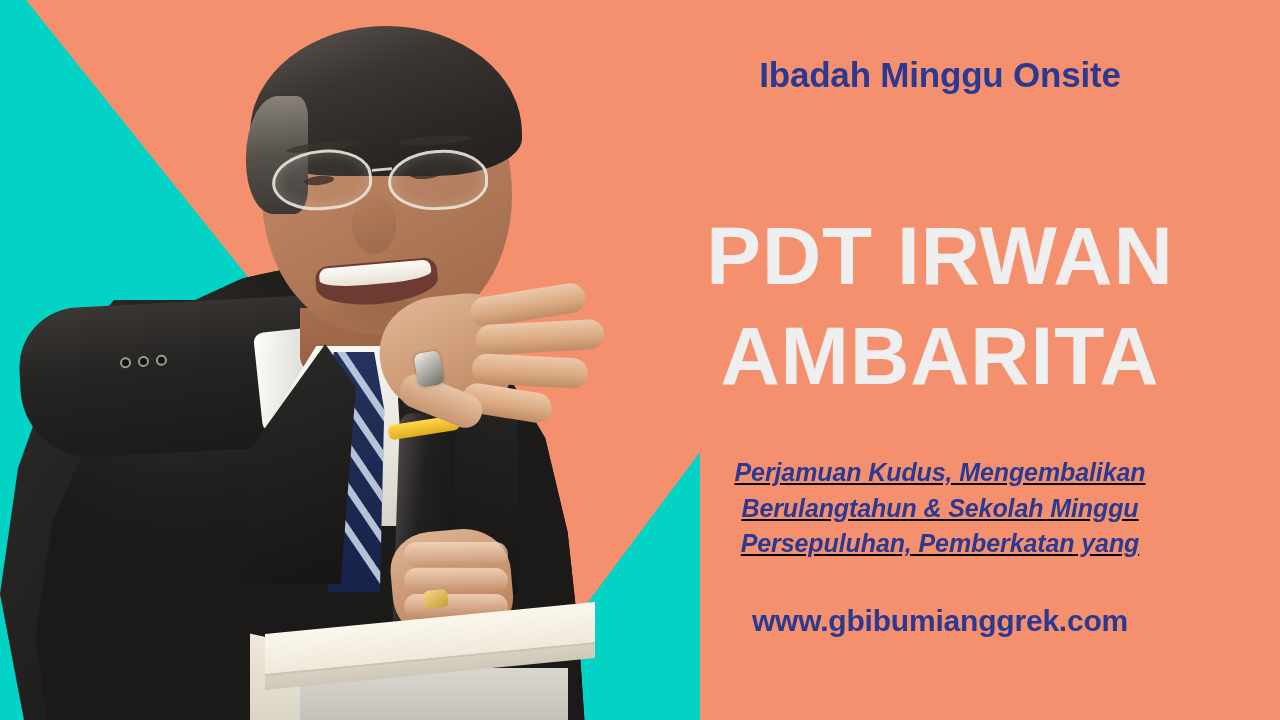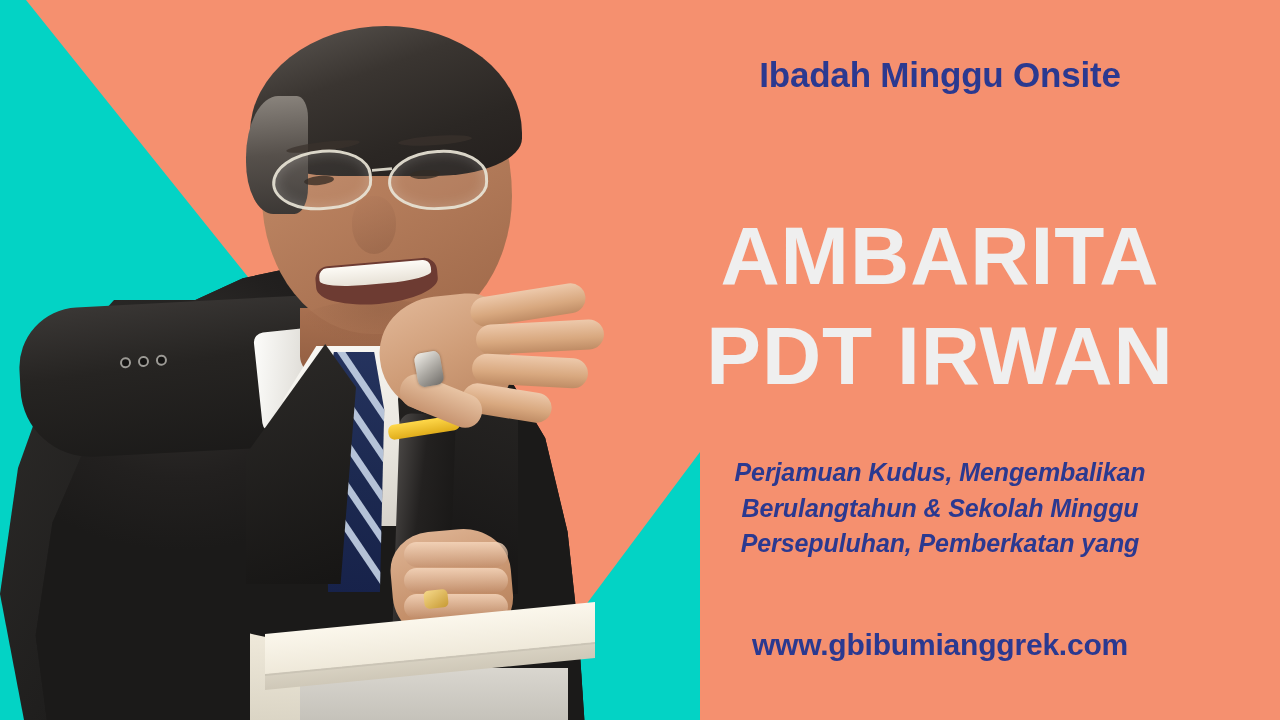--- a/index.html
+++ b/index.html
@@ -252,26 +252,26 @@
   }
   .kicker2 {
     color:#2B3990; font-weight:bold; font-size:33px; letter-spacing:-0.2px;
     line-height:1.18; white-space:nowrap;
   }
   .name-wrap { position:absolute; left:0; top:206px; width:680px; }
   .name {
     color:#EFEFEF; font-weight:bold; font-size:82px;
     line-height:1.22; letter-spacing:1px; white-space:nowrap;
   }
-  .desc-wrap { position:absolute; left:0; top:455px; width:680px; }
+  .desc-wrap { position:absolute; left:0; top:455px; width:680px;text-decoration:underline; }
   .desc {
     color:#2B3990; font-weight:bold; font-style:italic; font-size:25px;
     line-height:1.42; letter-spacing:-0.1px; white-space:nowrap;
   }
-  .site-wrap { position:absolute; left:0; top:628px; width:680px; }
+  .site-wrap { position:absolute; left:0; top:604px; width:680px; }
   .site {
     color:#2B3990; font-weight:bold; font-size:30px; letter-spacing:-0.2px;
     white-space:nowrap;
   }
 </style>
 </head>
 <body>
 
 <div id="poster">
 
@@ -349,22 +349,22 @@
     <div class="podium-top"></div>
   </div>
 
   <div class="textcol">
 
     <div class="kicker-wrap">
       <div class="kicker">Ibadah Minggu Onsite</div>
     </div>
 
     <div class="name-wrap">
+      <div class="name">PDT IRWAN</div>
       <div class="name">AMBARITA</div>
-      <div class="name">PDT IRWAN</div>
     </div>
 
     <div class="desc-wrap">
       <div class="desc">Perjamuan Kudus, Mengembalikan</div>
       <div class="desc">Berulangtahun &amp; Sekolah Minggu</div>
       <div class="desc">Persepuluhan, Pemberkatan yang</div>
     </div>
 
     <div class="site-wrap">
       <div class="site">www.gbibumianggrek.com</div>

